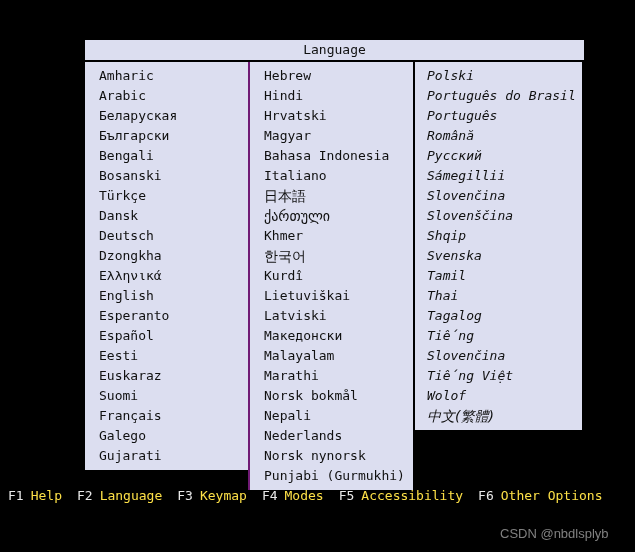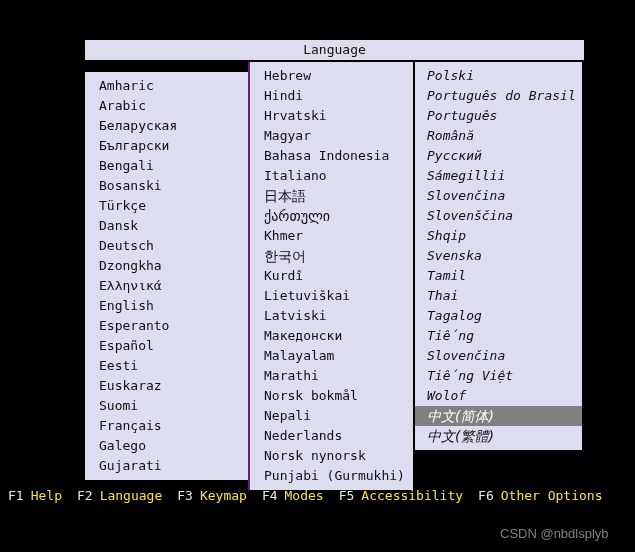--- a/index.html
+++ b/index.html
@@ -39,21 +39,21 @@
   .columns {
     display: flex;
     align-items: flex-start;
   }
 
   .col {
     background: #dcdef0;
     padding: 4px 0 4px 0;
     box-sizing: border-box;
   }
-  .col-1 { width: 163px; margin-top: 10px; }
+  .col-1 { width: 163px; }
   .col-2 { width: 165px; border-left: 2px solid #701a75; }
   .col-3 { width: 169px; border-left: 2px solid #000000; }
 
   .lang-item {
     height: 20px;
     line-height: 20px;
     font-size: 13px;
     color: #101010;
     padding-left: 14px;
     white-space: nowrap;
@@ -160,21 +160,20 @@
         <div class="lang-item">Slovenščina</div>
         <div class="lang-item">Shqip</div>
         <div class="lang-item">Svenska</div>
         <div class="lang-item">Tamil</div>
         <div class="lang-item">Thai</div>
         <div class="lang-item">Tagalog</div>
         <div class="lang-item">Tiếng</div>
         <div class="lang-item">Slovenčina</div>
         <div class="lang-item">Tiếng Việt</div>
         <div class="lang-item">Wolof</div>
-        <div class="lang-item selected cjk">中文(简体)</div>
         <div class="lang-item cjk">中文(繁體)</div>
       </div>
   </div>
 </div>
 
 <div id="fkey-bar"><span class="fkey-group"><span class="fkey-key">F1</span><span class="fkey-label">Help</span></span><span class="fkey-group"><span class="fkey-key">F2</span><span class="fkey-label">Language</span></span><span class="fkey-group"><span class="fkey-key">F3</span><span class="fkey-label">Keymap</span></span><span class="fkey-group"><span class="fkey-key">F4</span><span class="fkey-label">Modes</span></span><span class="fkey-group"><span class="fkey-key">F5</span><span class="fkey-label">Accessibility</span></span><span class="fkey-group"><span class="fkey-key">F6</span><span class="fkey-label">Other Options</span></span></div>
 
 <div id="watermark">CSDN @nbdlsplyb</div>
 
 </body></html>

